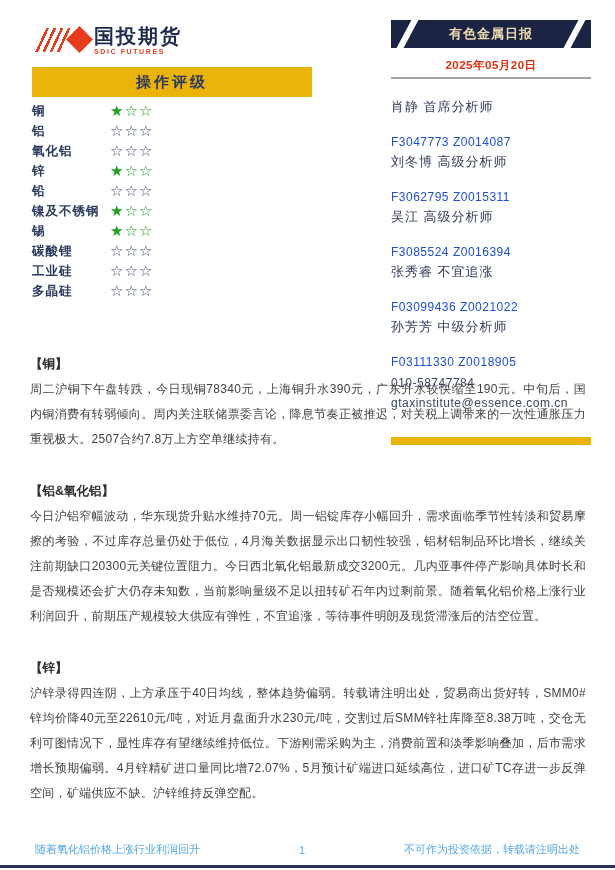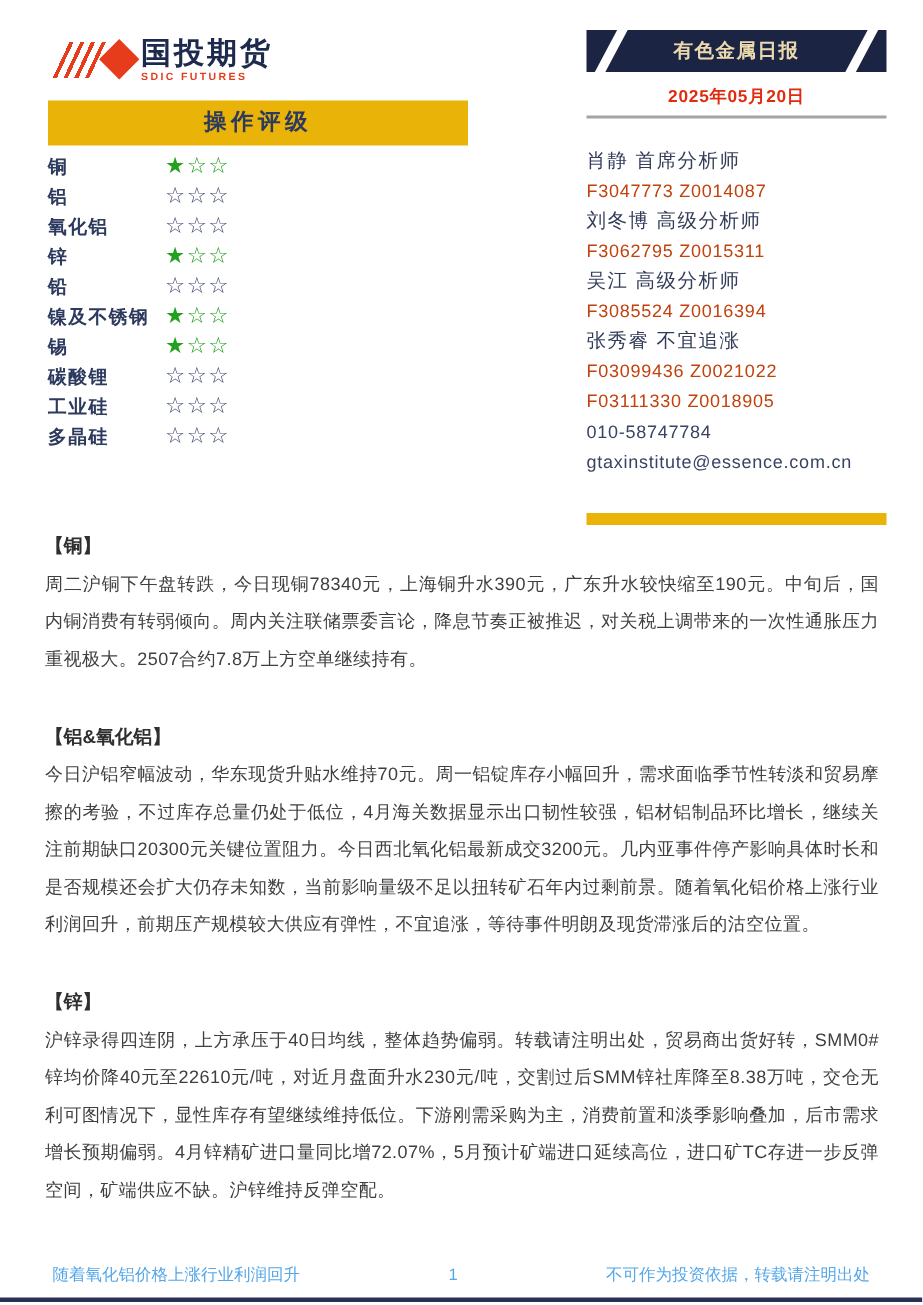--- a/index.html
+++ b/index.html
@@ -45,21 +45,21 @@
   }
   .banner-title { position:relative; z-index:2; color:#ead9ae; font-size:13px; font-weight:bold; letter-spacing:1px; }
   .banner-notch { position:absolute; top:0; bottom:0; width:7px; background:#fff; transform:skewX(-28deg); z-index:1; }
   .banner-notch.left  { left:13px; }
   .banner-notch.right { right:13px; }
   .date-wrap { border-bottom:2px solid #a3a3a3; padding:7px 0 4px 0; text-align:center; }
   .date-text { color:#e02c0e; font-size:11.5px; font-weight:bold; letter-spacing:0.5px; }
 
   .analyst-list { margin-top:18px; }
   .analyst-name  { height:20px; line-height:20px; font-size:13px; font-weight:normal; color:#333c58; letter-spacing:1px; }
-  .analyst-codes { height:20px; line-height:20px; font-size:12px; color:#c2410c; letter-spacing:0.5px; }
+  .analyst-codes { height:20px; line-height:20px; font-size:12px; color:#1d4ed8; letter-spacing:0.5px;margin-top:15px; }
   .contact { margin-top:1px; padding-bottom:24px; border-bottom:8px solid #eab308; }
   .contact-phone, .contact-email { height:20px; line-height:20px; font-size:12px; color:#3a4462; letter-spacing:0.5px; }
 
   
   .main { position:absolute; left:30px; top:352px; width:556px; }
   .section + .section { margin-top:27px; }
   .section-heading { font-size:12.5px; font-weight:bold; color:#2f2f2f; line-height:25px; }
   .section-body { font-size:12px; color:#3f3f3f; line-height:25px; text-align:justify; letter-spacing:0.3px; }
 
   
@@ -166,20 +166,21 @@
     <div class="analyst-name">吴江 高级分析师</div>
     <div class="analyst-codes">F3085524 Z0016394</div>
   </div>
 
   <div>
     <div class="analyst-name">张秀睿 不宜追涨</div>
     <div class="analyst-codes">F03099436 Z0021022</div>
   </div>
 
   <div>
+    <div class="analyst-name">孙芳芳 中级分析师</div>
     <div class="analyst-codes">F03111330 Z0018905</div>
   </div>
 </div>
 
     <div class="contact">
       <div class="contact-phone">010-58747784</div>
       <div class="contact-email">gtaxinstitute@essence.com.cn</div>
     </div>
   </div>
 

